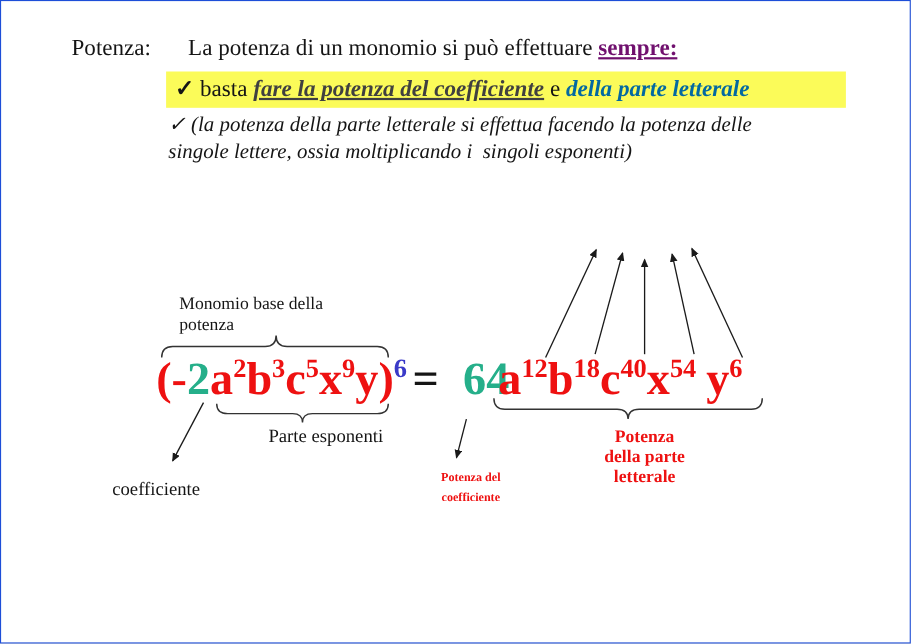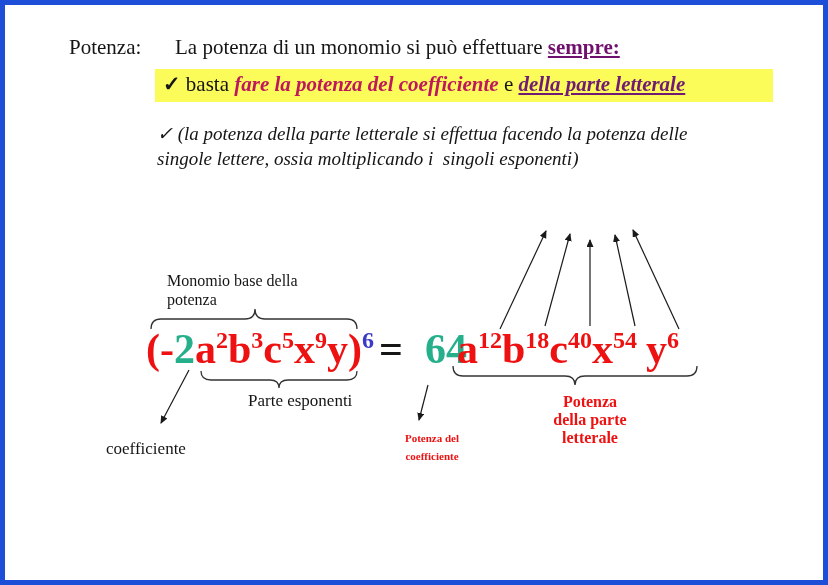--- a/index.html
+++ b/index.html
@@ -1,34 +1,34 @@
 <!DOCTYPE html>
 <html><head>
 <meta charset="utf-8">
 <style>
   * { margin:0; padding:0; box-sizing:border-box; }
   body { background:#888; font-family:"Liberation Serif", serif; }
   .slide{
     position:relative; width:828px; height:585px; background:#ffffff;
-    border:5px solid #1d4ed8; overflow:hidden; color:#151515;
+    border:1px solid #1d4ed8; overflow:hidden; color:#151515;
     font-family:"Liberation Serif", serif;
   }
   .abs{ position:absolute; }
   
   .hdr-label{ left:64px; top:30px; font-size:21px; }
   .hdr-title{ left:170px; top:30px; font-size:21px; white-space:pre; }
   .hdr-emph{ color:#70106e; font-weight:bold; text-decoration:underline; }
   
   .hl-bar{ left:150px; top:64px; width:618px; height:33px; background:#fbfb59;
            font-size:21px; padding:3px 0 0 8px; white-space:pre; }
   .hl-check{ font-weight:bold; }
-  .hl-teal{ color:#be185d; font-weight:bold; font-style:italic; }
-  .hl-blue{ color:#701a75; font-weight:bold; font-style:italic; text-decoration:underline; }
+  .hl-teal{ color:#404040; font-weight:bold; font-style:italic; text-decoration:underline; }
+  .hl-blue{ color:#0369a1; font-weight:bold; font-style:italic; }
   
-  .subnote{ left:152px; top:116px; font-size:19px; font-style:italic; line-height:25px; }
+  .subnote{ left:152px; top:100px; font-size:19px; font-style:italic; line-height:25px; }
   .subnote span{ display:block; white-space:pre; }
   
   .callout{ left:490px; top:181px; font-size:13px; font-style:italic; line-height:17px; }
   .callout span{ display:block; white-space:pre; }
   
   .lbl-monomio{ left:162px; top:266px; font-size:16px; line-height:19px; }
   .lbl-monomio span{ display:block; }
   .lbl-parte{ left:243px; top:386px; font-size:17px; }
   .lbl-coeff{ left:101px; top:434px; font-size:17px; }
   

